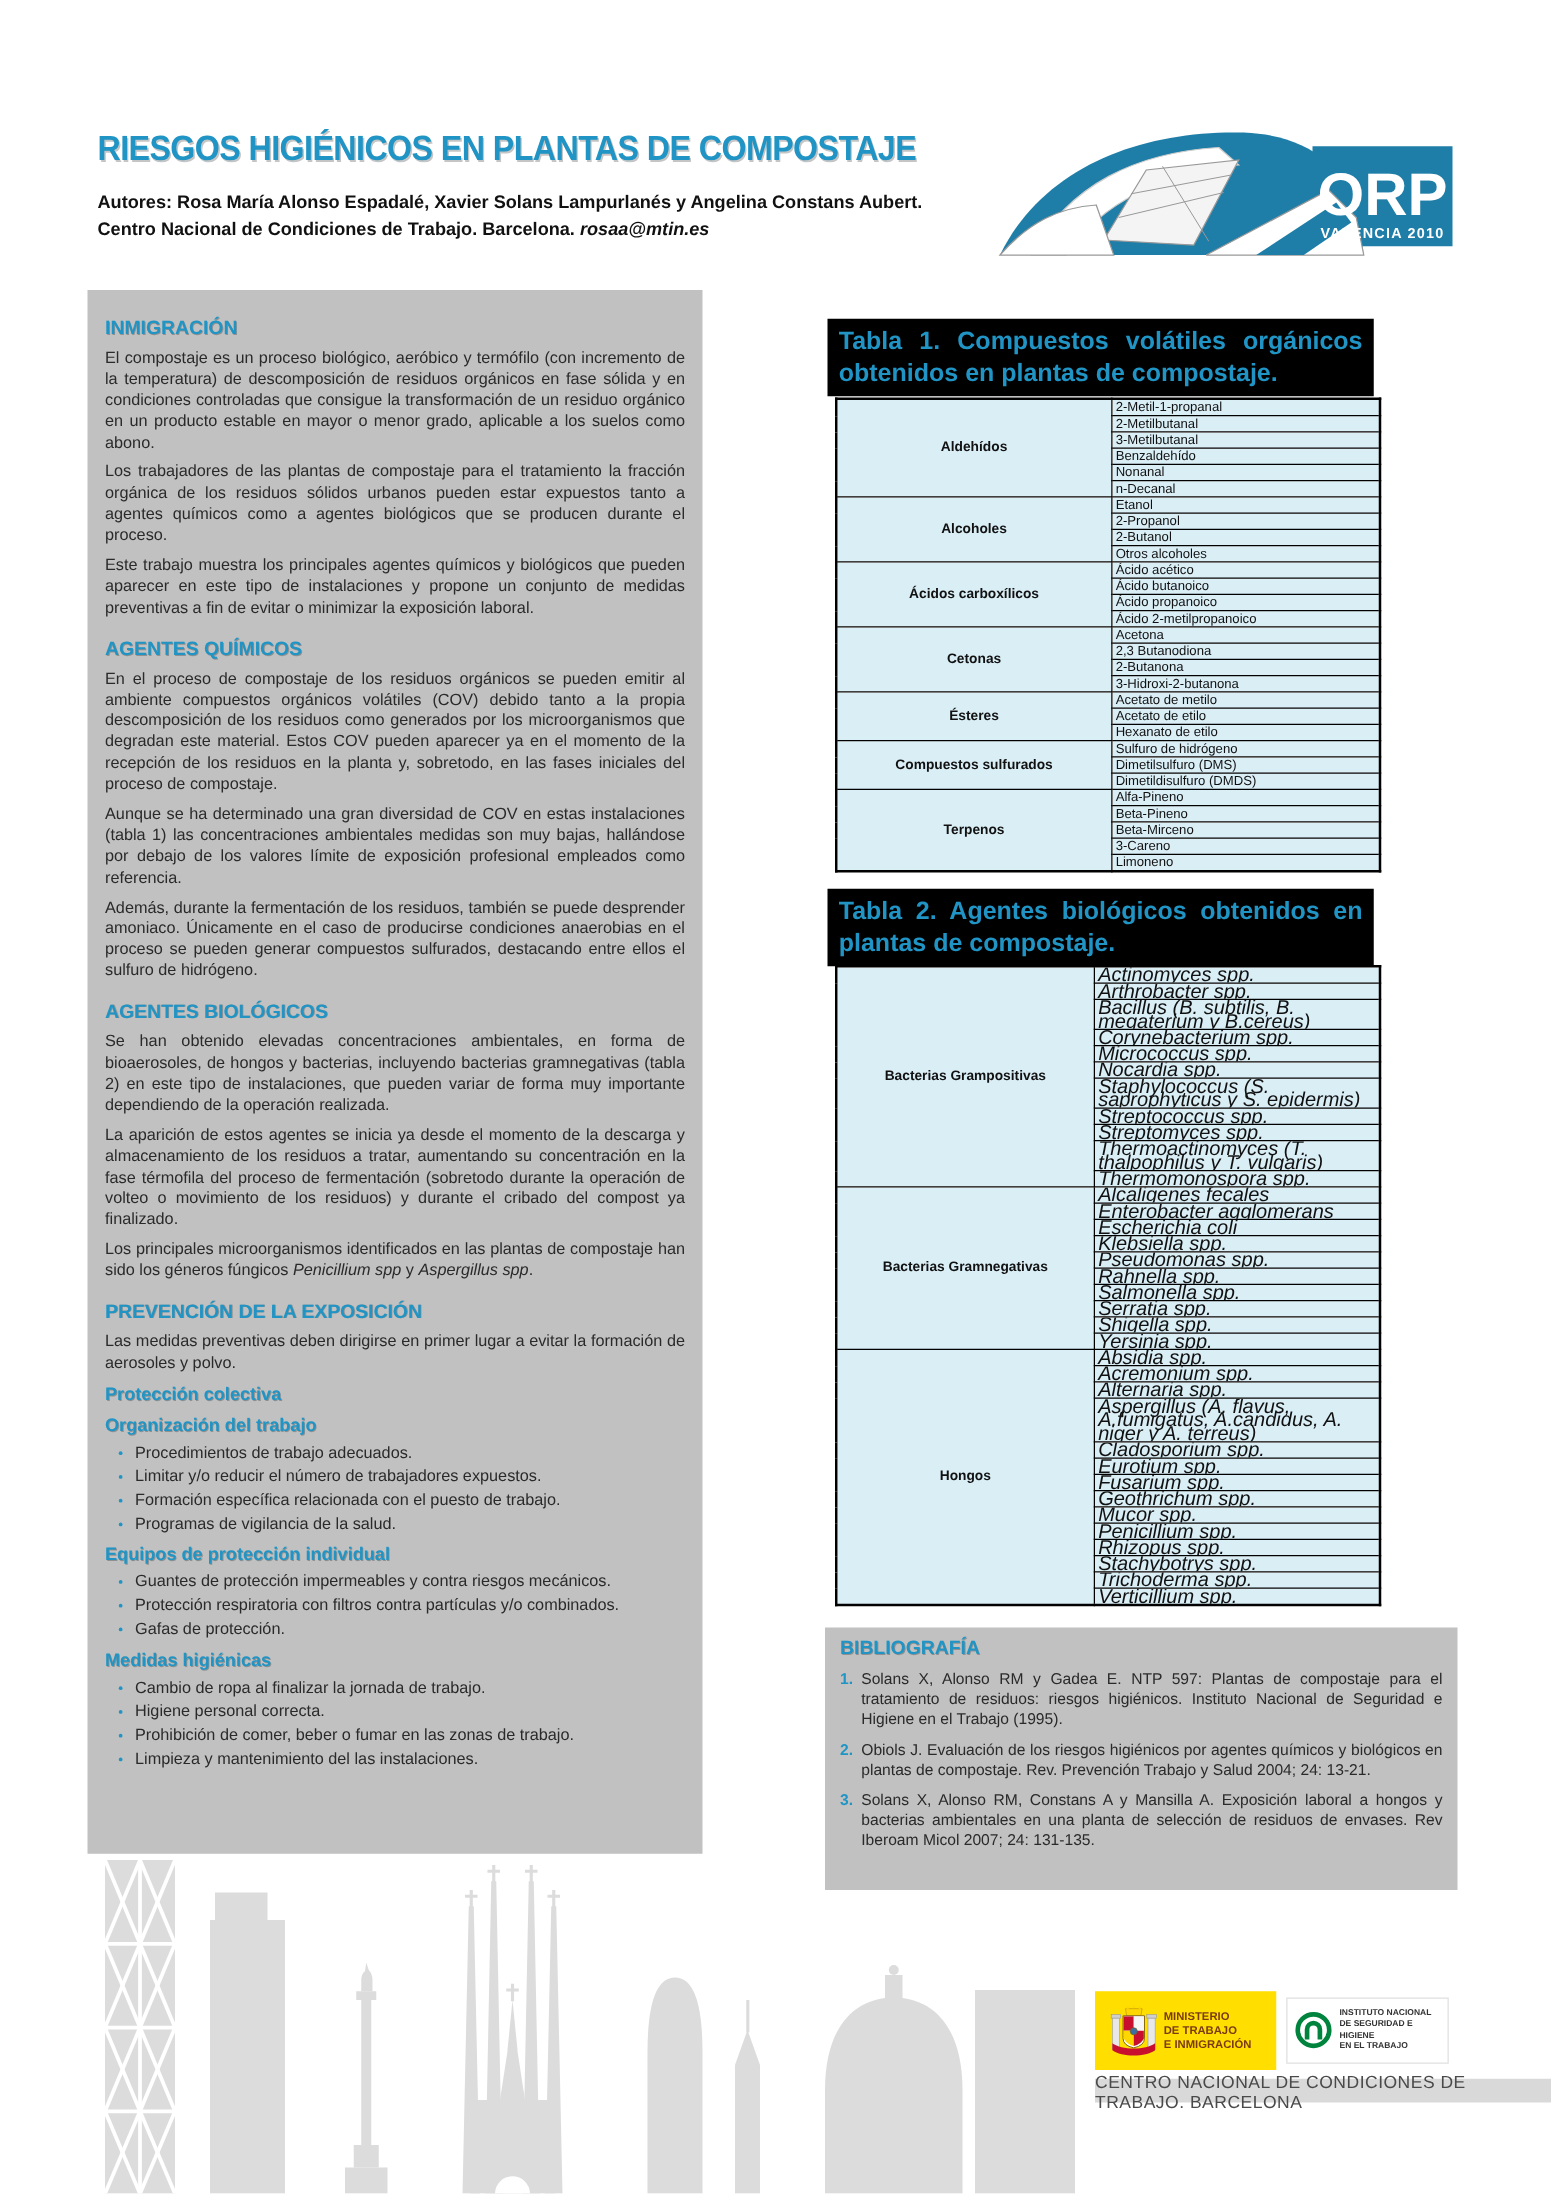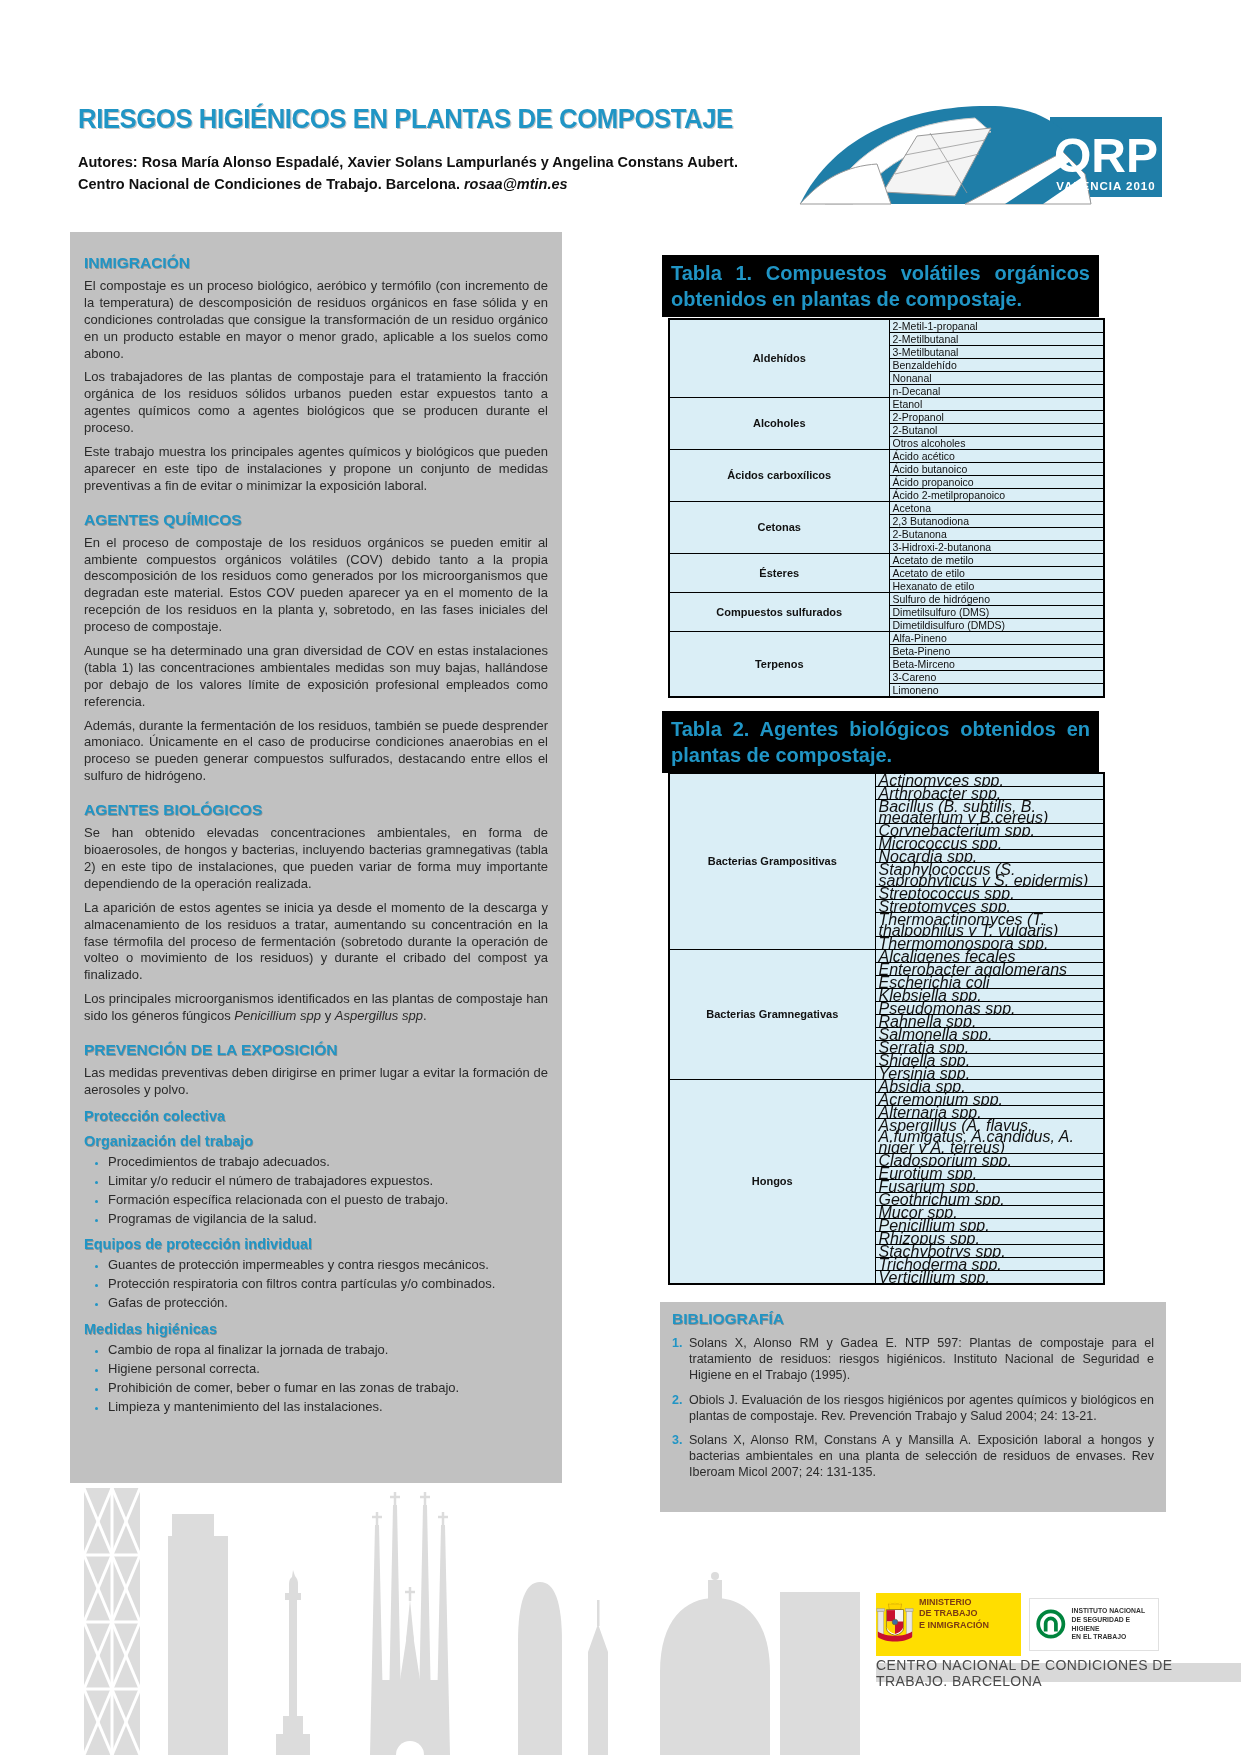--- a/index.html
+++ b/index.html
@@ -44,21 +44,21 @@
         box-sizing:border-box;padding:8px 12px;overflow:hidden;}
   .biblio h2{margin:0 0 8px 0;}
   .biblio ol{list-style:none;margin:0;padding:0;}
   .biblio li{position:relative;padding-left:17px;font-size:12.5px;line-height:1.27;
         text-align:justify;margin-bottom:9px;color:#2a2a2a;}
   .biblio .num{position:absolute;left:0;top:0;color:#2095c5;font-weight:bold;}
   
   .skyline{position:absolute;left:70px;top:1480px;width:810px;height:275px;}
   
   .min-box{position:absolute;left:876px;top:1593px;width:145px;height:63px;background:#ffde00;
-        display:flex;gap:5px;box-sizing:border-box;padding:4px 0;}
+        display:flex;align-items:center;gap:5px;box-sizing:border-box;padding:4px 12px;}
   .min-text{font-size:9px;font-weight:bold;color:#7b3b12;line-height:1.25;}
   .insht-box{position:absolute;left:1029px;top:1598px;width:130px;height:53px;background:#fff;
         border:1px solid #e0e0e0;display:flex;align-items:center;gap:4px;box-sizing:border-box;padding:3px 4px;}
   .insht-text{font-size:6.8px;font-weight:bold;color:#333;line-height:1.3;}
   .centro-strip{position:absolute;left:876px;top:1663px;width:365px;height:19px;background:#d9d9d9;
         display:flex;align-items:center;justify-content:center;font-size:14px;
         letter-spacing:0.4px;color:#4a4a4a;}
 </style>
 </head>
 <body>

